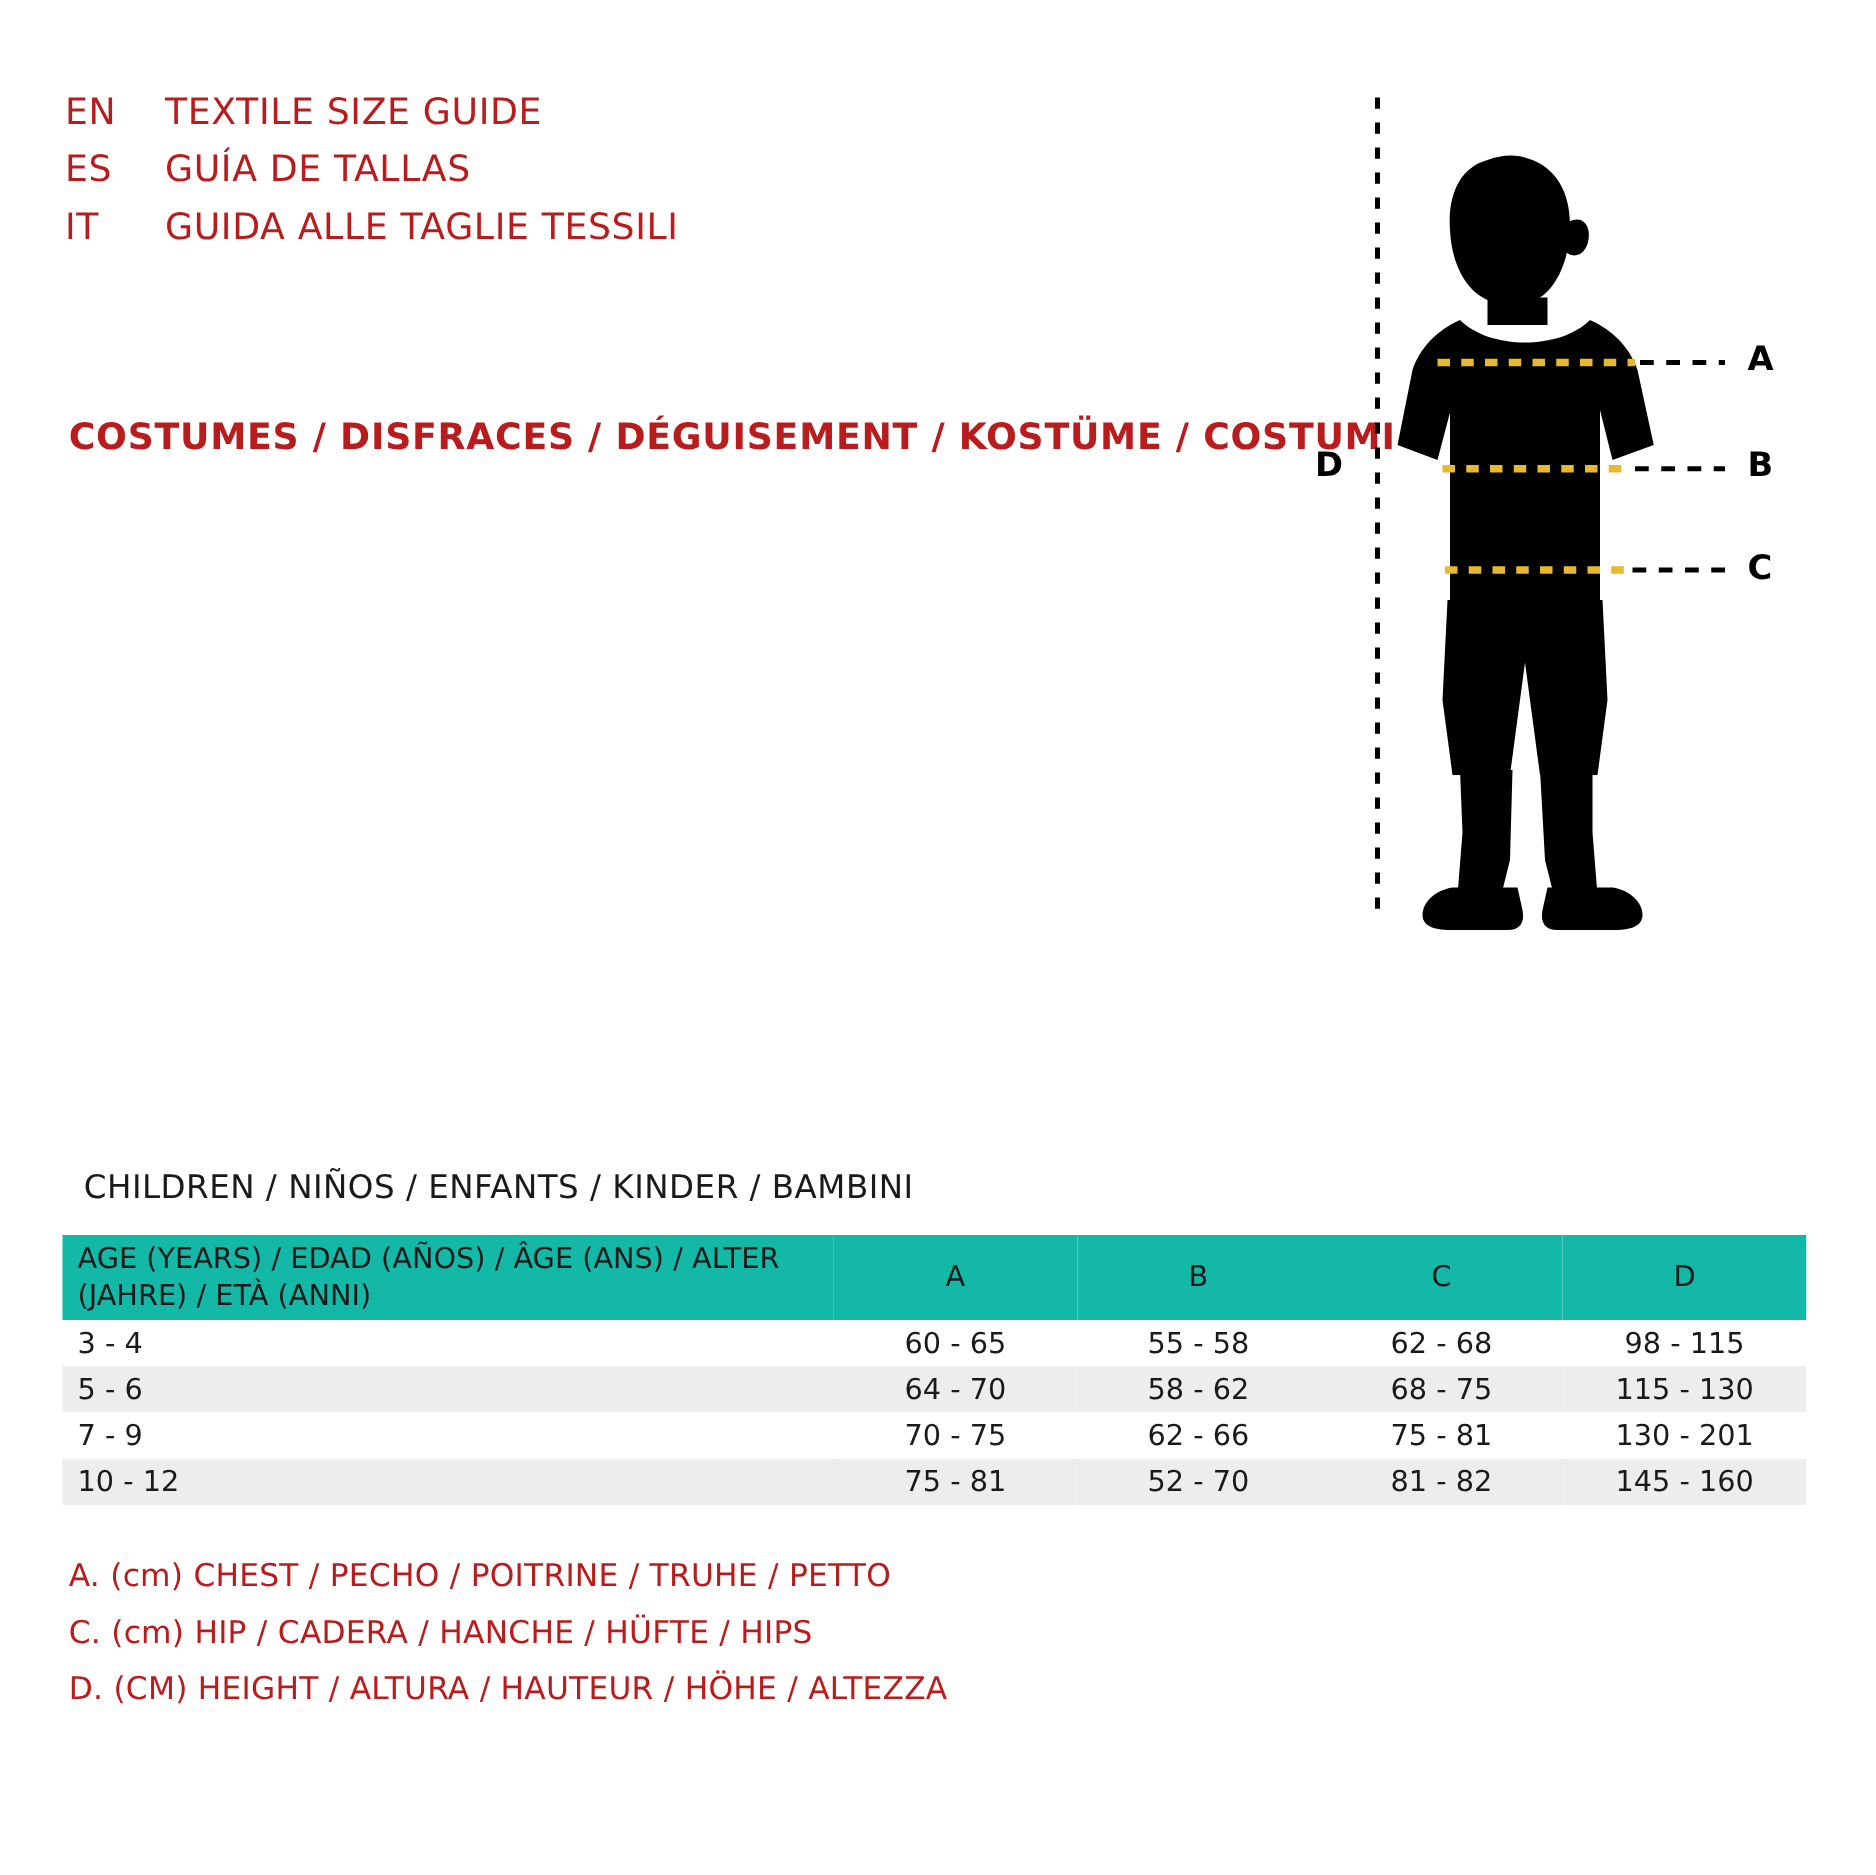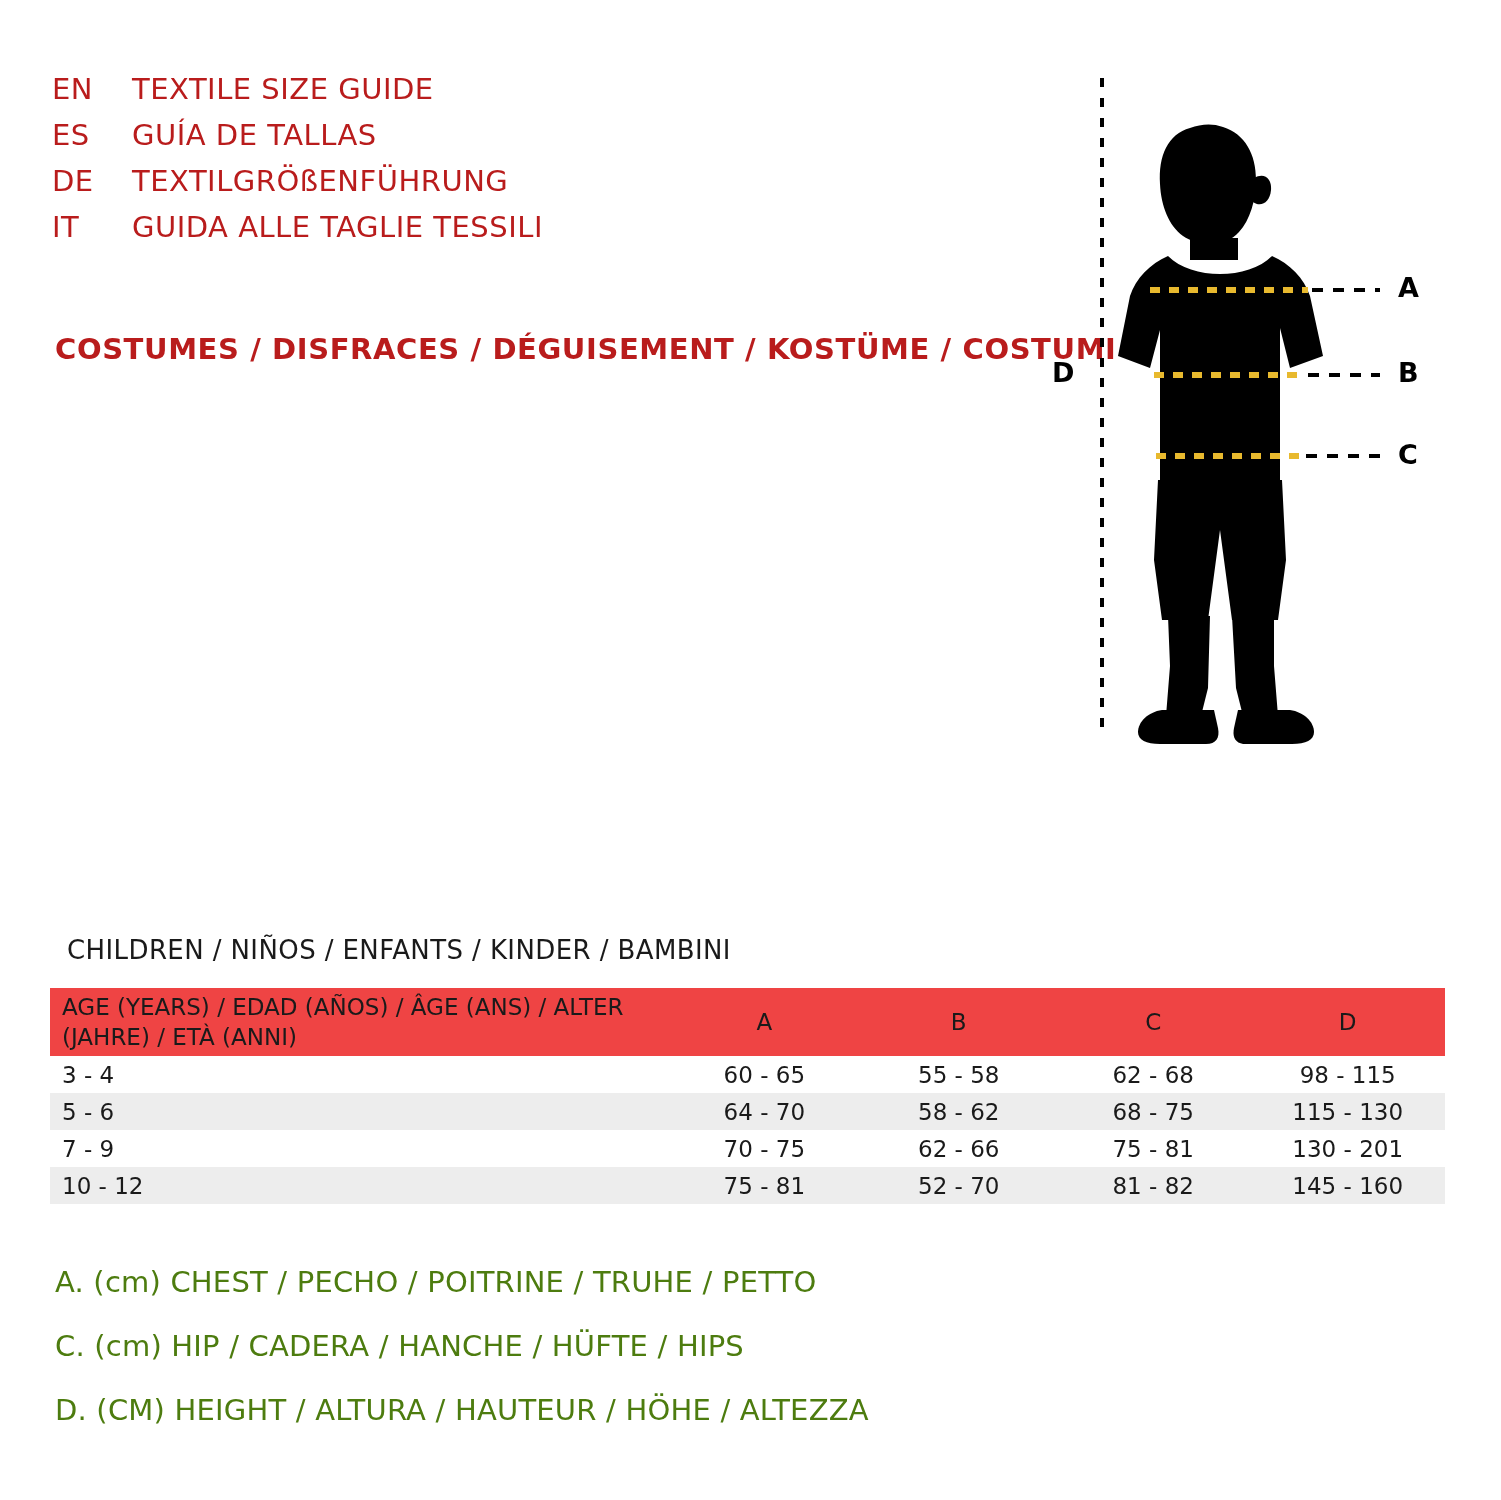--- a/index.html
+++ b/index.html
@@ -95,21 +95,21 @@
   }
   table.size-table th,
   table.size-table td {
     padding: 0;
     font-weight: normal;
     text-align: center;
     height: 37px;
     vertical-align: middle;
   }
   table.size-table thead tr {
-    background: #ef4444;
+    background: #14b8a6;
   }
   table.size-table thead th {
     height: 68px;
   }
   table.size-table thead th.first-col,
   table.size-table tbody td.first-col {
     text-align: left;
     padding-left: 12px;
     width: 610px;
   }
@@ -126,44 +126,39 @@
   table.size-table col.measure { width: 196px; }
 
   
   .legend {
     position: absolute;
     left: 55px;
     top: 1246px;
     width: 1000px;
   }
   .legend-row {
-    font-size: 29px;
+    font-size: 25px;
     letter-spacing: 0.2px;
     height: 45px;
-    color: #4d7c0f;
-    margin-top: 19px;
+    color: #b91c1c;
   }
 </style>
 </head>
 <body>
 
 <div class="lang-block">
   <div class="lang-row">
     <span class="lang-code">EN</span>
     <span class="lang-text">TEXTILE SIZE GUIDE</span>
   </div>
   <div class="lang-row">
     <span class="lang-code">ES</span>
     <span class="lang-text">GUÍA DE TALLAS</span>
   </div>
   <div class="lang-row">
-    <span class="lang-code">DE</span>
-    <span class="lang-text">TEXTILGRÖßENFÜHRUNG</span>
-  </div>
-  <div class="lang-row">
     <span class="lang-code">IT</span>
     <span class="lang-text">GUIDA ALLE TAGLIE TESSILI</span>
   </div>
 </div>
 
 <div class="costumes-line">COSTUMES / DISFRACES / DÉGUISEMENT / KOSTÜME / COSTUMI</div>
 
 <div class="figure-area">
   <svg class="figure-svg" width="420" height="700" viewBox="0 0 420 700">
 

